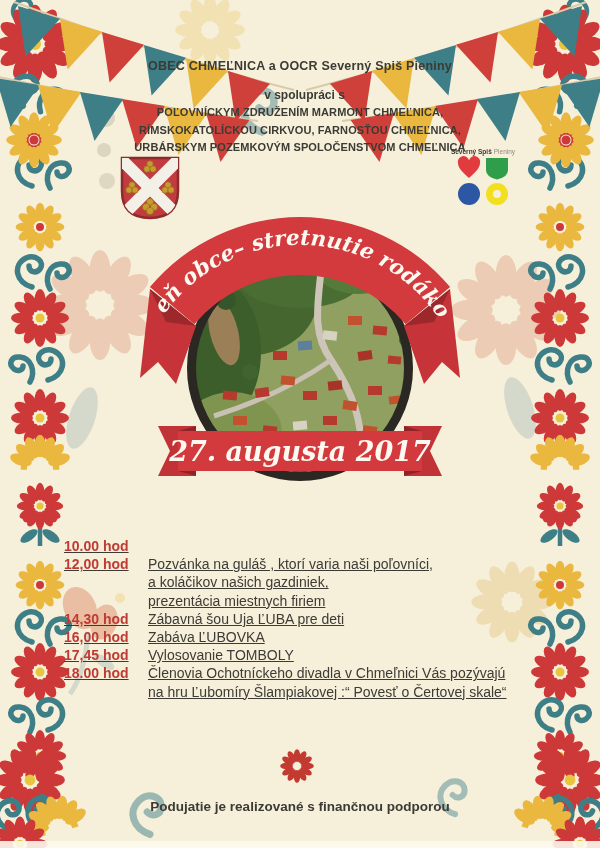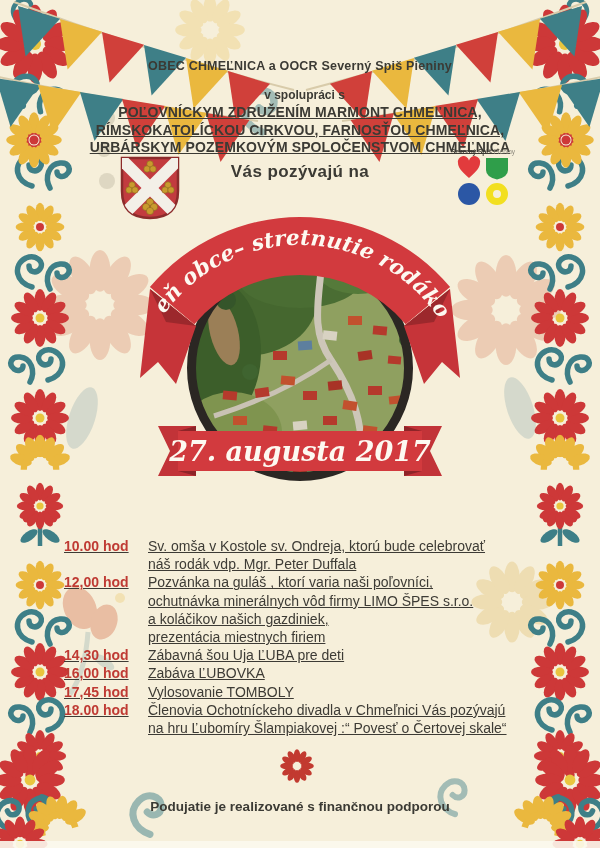--- a/index.html
+++ b/index.html
@@ -6,21 +6,21 @@
   .poster{
     position:relative;width:600px;height:848px;overflow:hidden;
     background:#f6efda;
     font-family:"Liberation Sans",sans-serif;
     color:#3d3b35;
   }
   .layer{position:absolute;left:0;top:0;width:600px;height:848px;pointer-events:none;}
   .txt{position:absolute;left:0;right:0;text-align:center;font-weight:bold;color:#3b3a34;}
   .org-line{top:59px;font-size:12.5px;letter-spacing:.2px;}
   .coop-line{top:88px;font-size:12px;padding-left:9px;}
-  .partners{top:104px;font-size:14px;line-height:17.5px;letter-spacing:.1px;text-decoration:underline;}
+  .partners{top:104px;font-size:11px;line-height:17.5px;letter-spacing:.1px;}
   .invite{top:162px;font-size:17px;letter-spacing:.4px;}
   .arms{position:absolute;left:119px;top:155px;}
   .logo{position:absolute;left:448px;top:148px;width:70px;text-align:center;}
   .logo-name{font-size:6.5px;font-weight:bold;color:#3b3a34;white-space:nowrap;}
   .logo-name .light{font-weight:normal;color:#8e8a7d;margin-left:2px;}
   .schedule{position:absolute;left:64px;top:537px;width:488px;font-size:14px;line-height:18.2px;color:#3d3b35;}
   .row{display:flex;align-items:flex-start;text-decoration:underline;}
   .time{width:74px;min-width:74px;font-weight:bold;color:#bf3a33;}
   .desc{flex:1;padding-left:10px;}
   .footer{position:absolute;top:796px;left:0;right:0;text-align:center;font-size:13.5px;line-height:21px;color:#3b3a34;font-weight:bold;}
@@ -168,21 +168,20 @@
     <rect x="0" y="841" width="600" height="7" fill="#fcf8ed" opacity=".9"></rect>
   </svg>
 
   <div class="txt org-line">OBEC CHMEĽNICA a OOCR Severný Spiš Pieniny</div>
   <div class="txt coop-line">v spolupráci s</div>
   <div class="txt partners">
     <div>POĽOVNÍCKYM ZDRUŽENÍM MARMONT CHMEĽNICA,</div>
     <div>RÍMSKOKATOLÍCKOU CIRKVOU, FARNOSŤOU CHMEĽNICA,</div>
     <div>URBÁRSKYM POZEMKOVÝM SPOLOČENSTVOM CHMEĽNICA</div>
   </div>
-  <div class="txt invite">Vás pozývajú na</div>
 
   <svg class="arms" width="62" height="66" viewBox="0 0 62 66">
     <defs>
         <clipPath id="shieldClip">
           <path d="M3,3 H59 V36 Q59,63 31,63 Q3,63 3,36 Z"></path>
         </clipPath>
       </defs>
     <path d="M3,3 H59 V36 Q59,63 31,63 Q3,63 3,36 Z" fill="#c23b3f" stroke="#8c2b2b" stroke-width="2.5"></path>
     <g clip-path="url(#shieldClip)" fill="#f3f0e8">
       <rect x="-10" y="27" width="84" height="12" transform="rotate(45 31 33)"></rect>
@@ -300,30 +299,25 @@
       <path d="M404,426 L422,431 L404,431 Z" fill="#8e2428"></path>
       <path d="M404,476 L422,471 L404,471 Z" fill="#8e2428"></path>
       <rect x="178" y="431" width="244" height="40" fill="#d23a3e"></rect>
       <text x="300" y="461" font-family="DejaVu Serif, serif" font-style="italic" font-weight="bold" font-size="27" fill="#fdf9f1" text-anchor="middle">27. augusta 2017</text>
     </g>
   </svg>
 
   <div class="schedule">
     <div class="row">
       <div class="time">10.00 hod</div>
-      <div class="desc">
-        <div>Sv. omša v Kostole sv. Ondreja, ktorú bude celebrovať</div>
-        <div>náš rodák vdp. Mgr. Peter Duffala</div>
-      </div>
     </div>
     <div class="row">
       <div class="time">12,00 hod</div>
       <div class="desc">
         <div>Pozvánka na guláš , ktorí varia naši poľovníci,</div>
-        <div>ochutnávka minerálnych vôd firmy LIMO ŠPES s.r.o.</div>
         <div>a koláčikov našich gazdiniek,</div>
         <div>prezentácia miestnych firiem</div>
       </div>
     </div>
     <div class="row">
       <div class="time">14,30 hod</div>
       <div class="desc">
         <div>Zábavná šou Uja ĽUBA pre deti</div>
       </div>
     </div>

